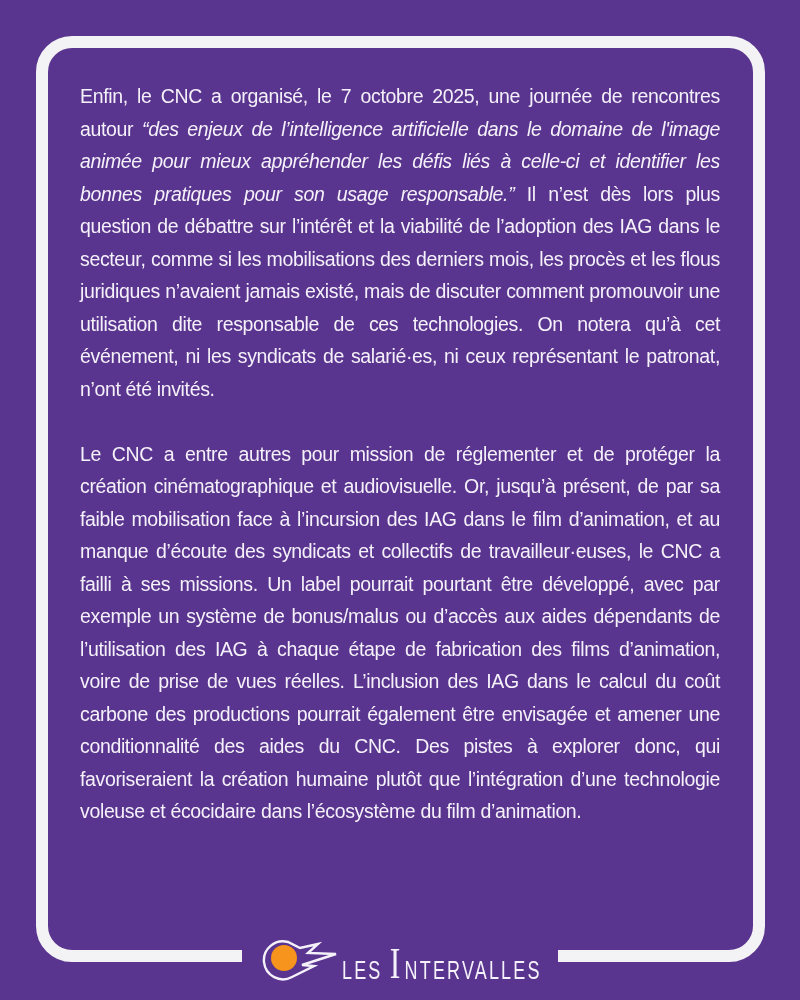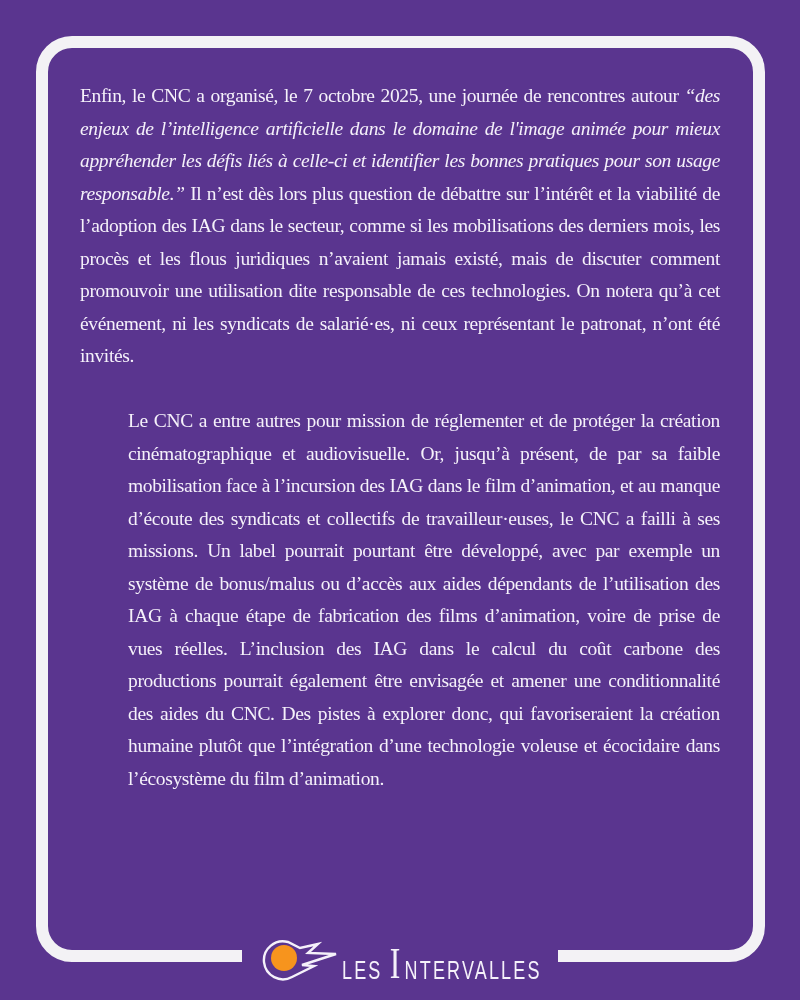--- a/index.html
+++ b/index.html
@@ -22,29 +22,29 @@
     position: absolute;
     left: 242px; top: 950px;
     width: 316px; height: 14px;
     background: #5a358f;
   }
   .content {
     position: absolute;
     left: 80px; top: 80px;
     width: 640px;
     color: #f5f1fa;
-    font-family: Liberation Serif, serif;
+    font-family: Liberation Sans, sans-serif;
     font-size: 19.5px;
     line-height: 32.5px;
     text-align: justify;
     letter-spacing: -0.35px;
     word-spacing: 0px;
   }
   .content p { margin: 0; }
-  .content p + p { margin-top: 32.5px; margin-left: 48px; }
+  .content p + p { margin-top: 32.5px; }
   .content em { font-style: italic; }
   .logo {
     position: absolute;
     left: 262px; top: 928px;
     height: 56px;
     display: flex;
     align-items: flex-end;
   }
   .logo svg { display: block; }
   .logo-text {

